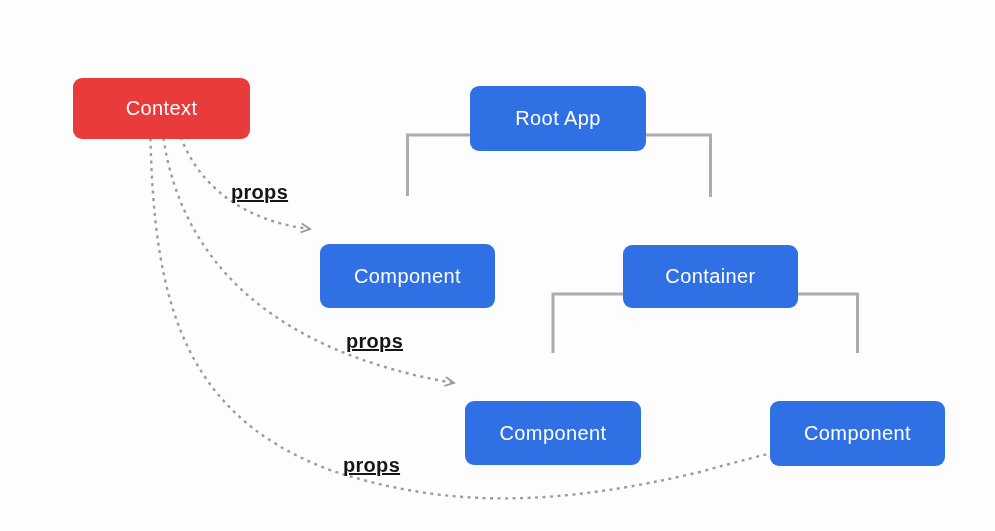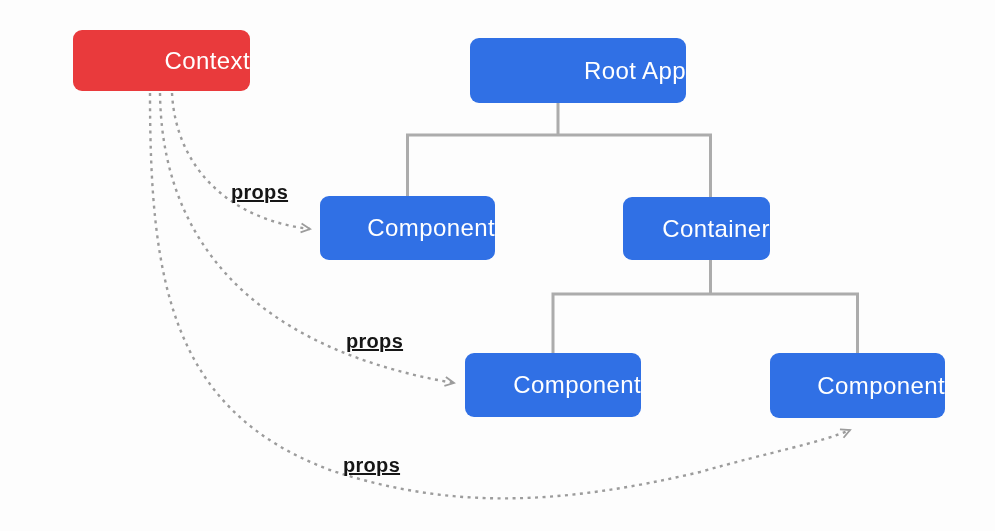--- a/index.html
+++ b/index.html
@@ -17,34 +17,35 @@
   }
   .edges-svg {
     position: absolute;
     left: 0; top: 0;
     width: 995px; height: 531px;
   }
   .node {
     position: absolute;
     display: flex;
     align-items: center;
-    justify-content: flex-end;
+    justify-content: center;
     border-radius: 9px;
     color: var(--box_text, #FFFFFF);
-    font-size: 24px;
+    font-size: 20px;
     font-weight: 500;
     letter-spacing: 0.4px;
+    margin-top: 48px;
   }
   .node--context { background: var(--context_red, #E93A3C); }
   .node--blue    { background: var(--node_blue, #3070E5); }
 
   .node-context        { left: 73px;  top: 30px;  width: 177px; height: 61px; }
-  .node-root-app       { left: 470px; top: 38px;  width: 176px; height: 65px; padding-left: 40px; }
+  .node-root-app       { left: 470px; top: 38px;  width: 176px; height: 65px; }
   .node-component-mid  { left: 320px; top: 196px; width: 175px; height: 64px; }
-  .node-container      { left: 623px; top: 197px; width: 147px; height: 63px; }
+  .node-container      { left: 623px; top: 197px; width: 175px; height: 63px; }
   .node-component-bl   { left: 465px; top: 353px; width: 176px; height: 64px; }
   .node-component-br   { left: 770px; top: 353px; width: 175px; height: 65px; }
 
   .props-label {
     position: absolute;
     color: var(--label_black, #161616);
     font-size: 20px;
     font-weight: 700;
     letter-spacing: 0.3px;
     line-height: 1;

